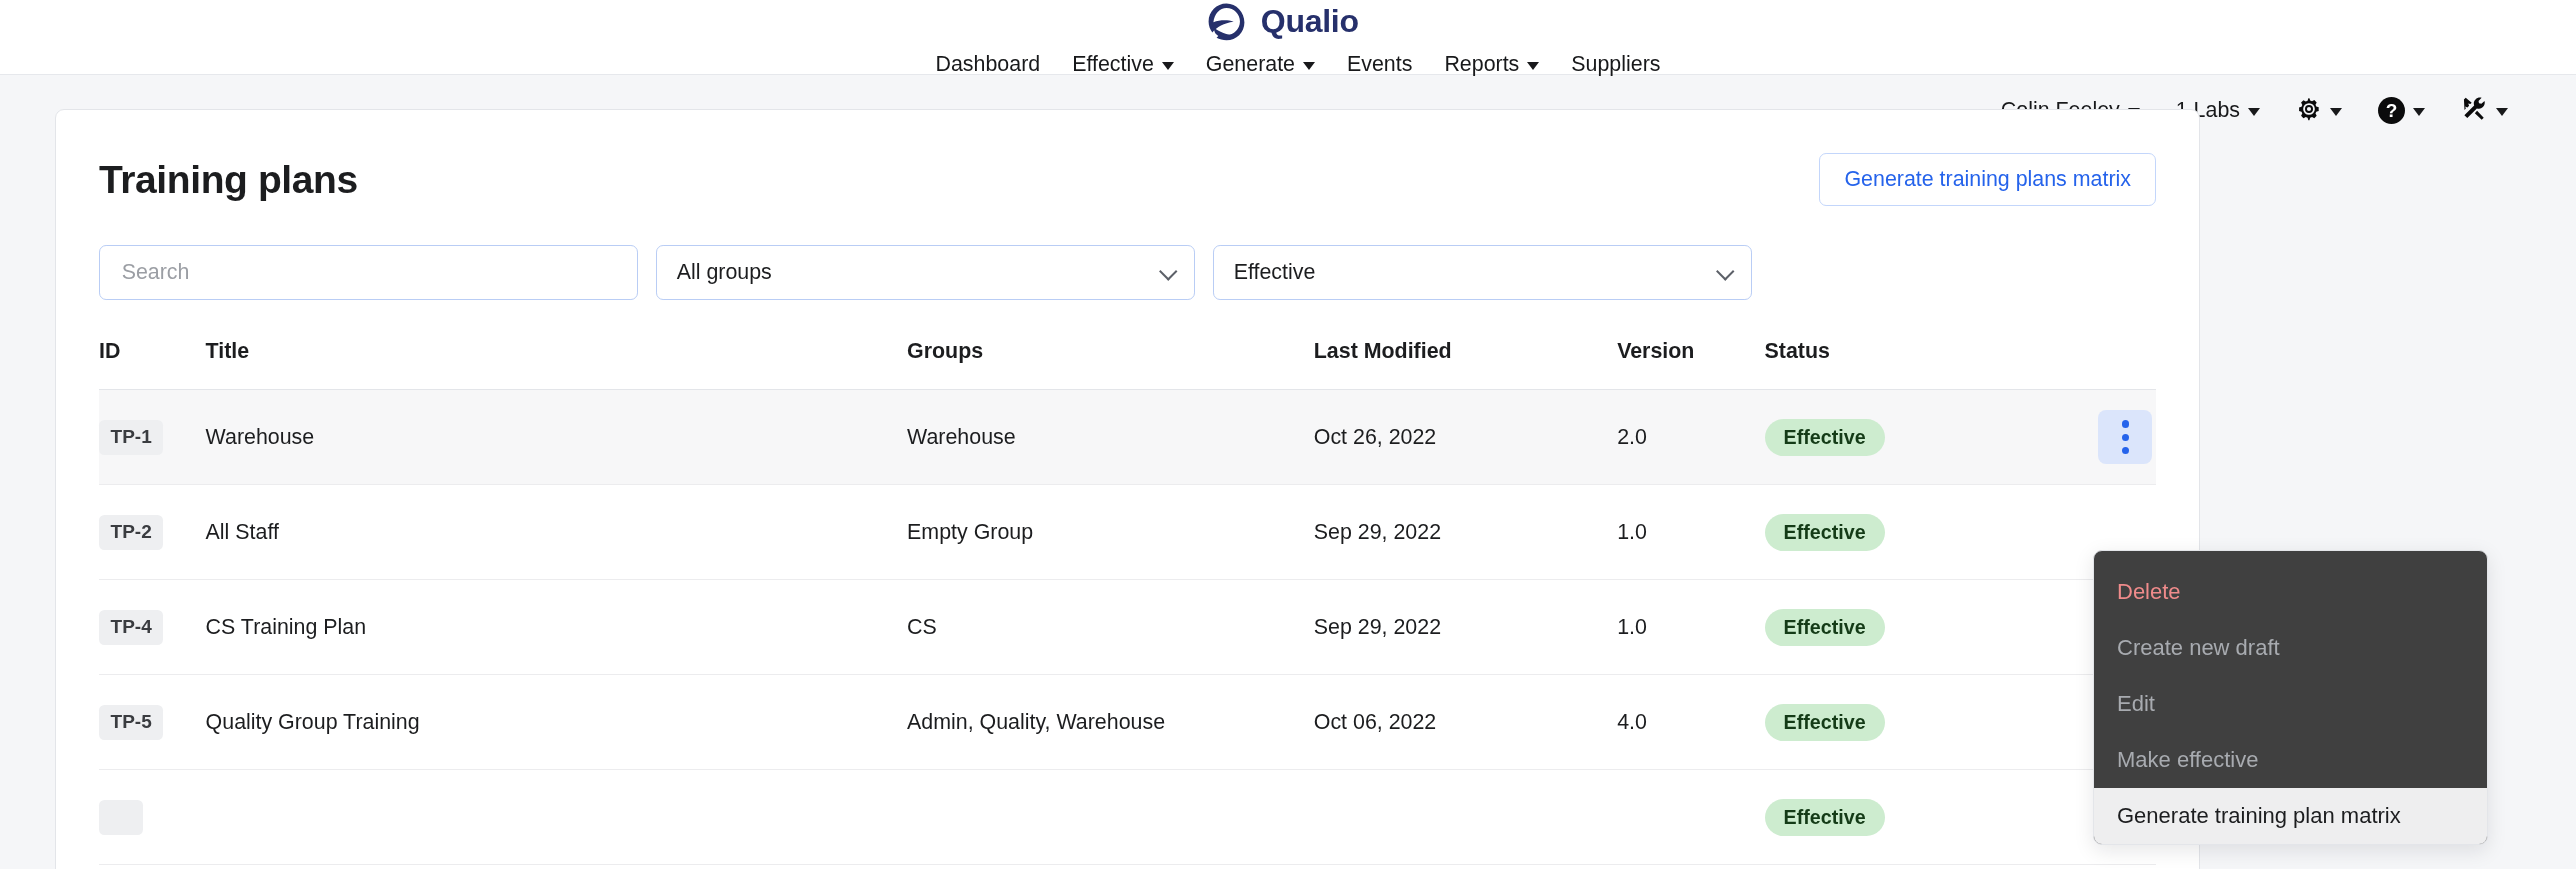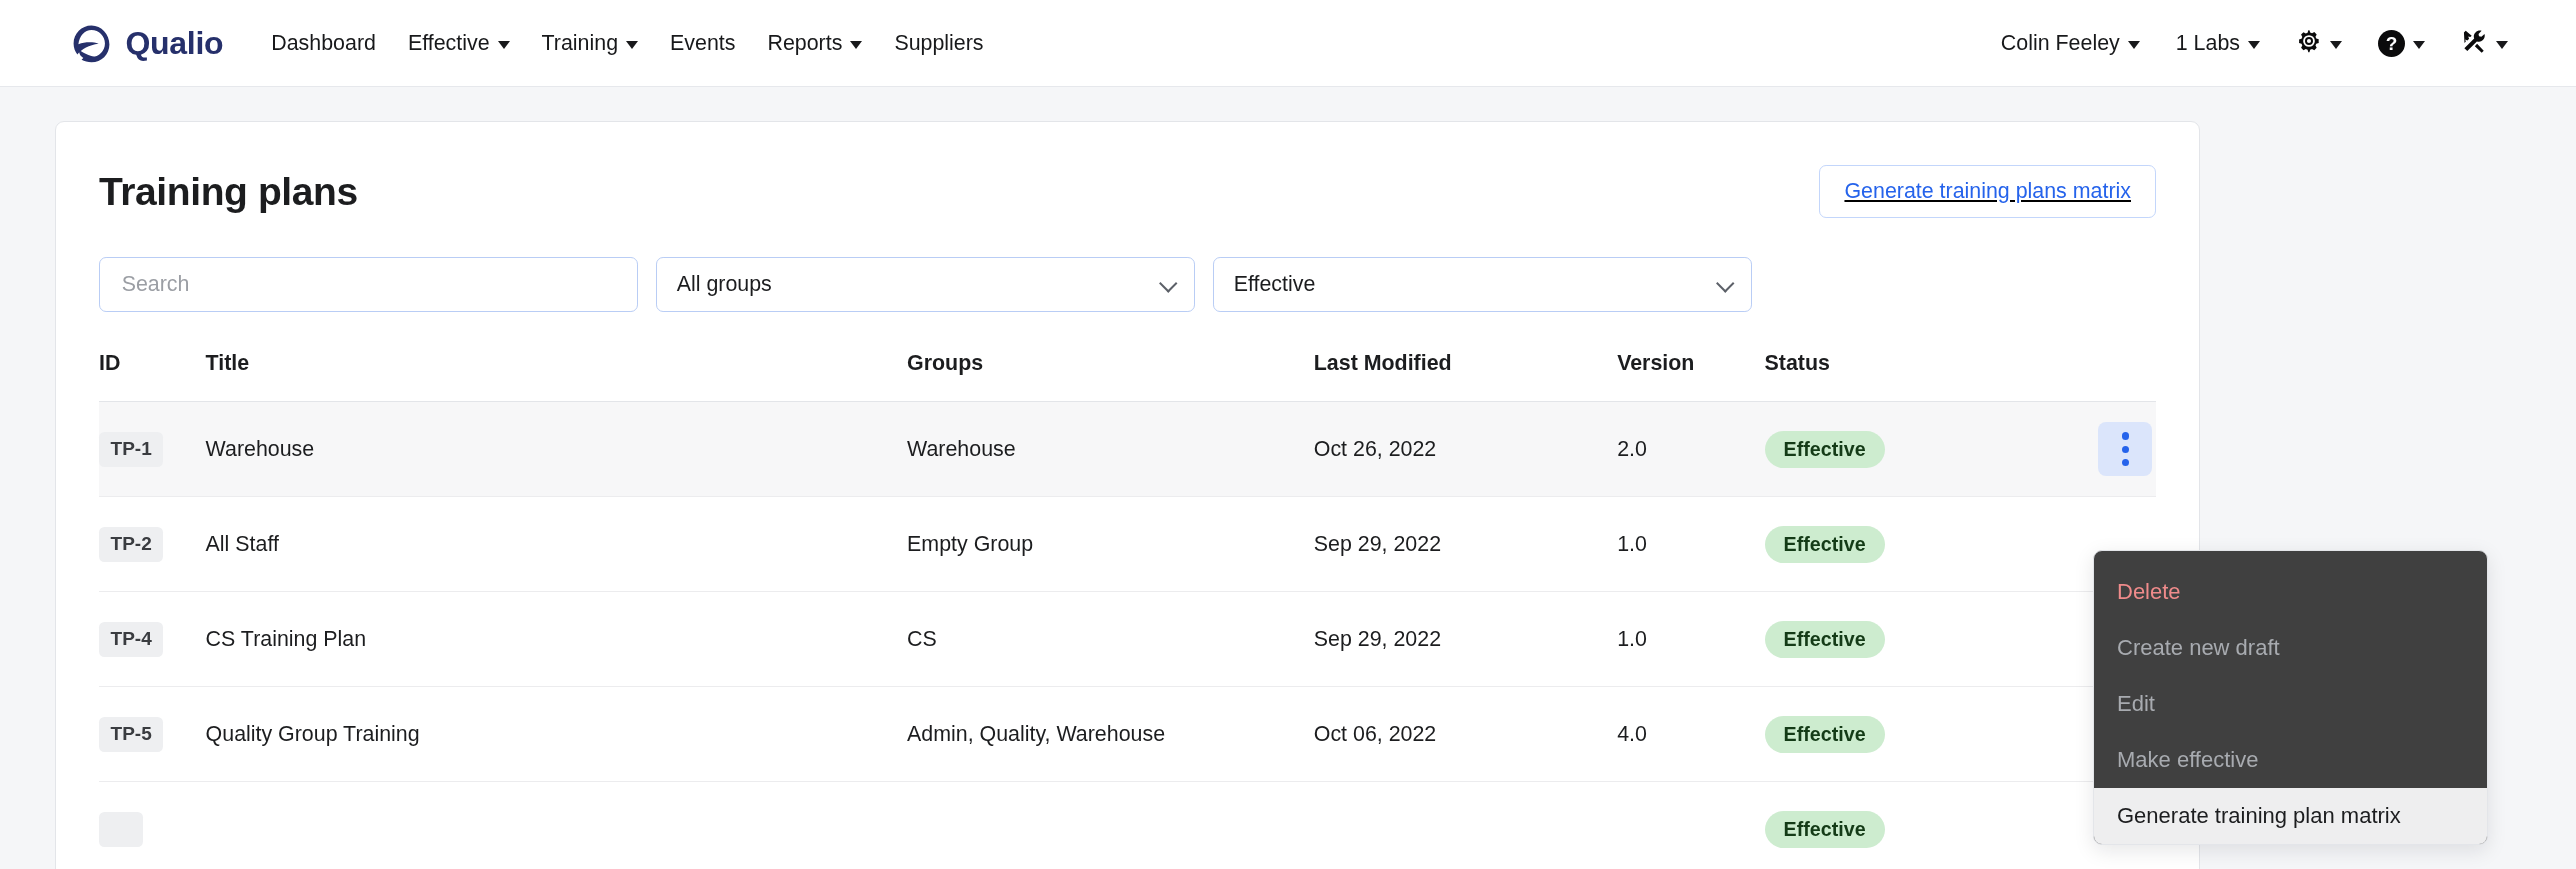--- a/index.html
+++ b/index.html
@@ -8,26 +8,27 @@
     width: 2576px; height: 870px;
     overflow: hidden;
     background: #f5f6f8;
     font-family: "Liberation Sans", sans-serif;
     -webkit-font-smoothing: antialiased;
   }
 
   
   .navbar {
     position: relative;
-    height: 87px;
+    height: 75px;
     background: #ffffff;
     border-bottom: 0.9px solid #e6e8ec;
     display: flex;
     align-items: center;
     padding: 0 50px 0 70px;
+    flex-direction: column;
   }
   .brand { display: flex; align-items: center; gap: 12.5px; margin-right: 32px; }
   .brand-mark { width: 43px; height: 43px; display: block; }
   .brand-name {
     font-size: 32px; font-weight: 700; color: #26306b; letter-spacing: -0.3px;
   }
   .nav-links { display: flex; align-items: center; gap: 0; }
   .nav-link {
     font-size: 21.4px; color: #18191b; padding: 9px 16px;
     display: flex; align-items: center; gap: 8px; cursor: pointer;
@@ -67,21 +68,21 @@
     position: relative;
   }
   .card-head {
     display: flex; align-items: center;
     padding: 43px 0 0 0;
   }
   .page-title {
     font-size: 39px; font-weight: 700; color: #1c1d1f; margin: 0;
     letter-spacing: -0.4px;
   }
-  .head-actions { margin-left: auto; display: flex; align-items: center; gap: 31px; text-decoration: underline; }
+  .head-actions { margin-left: auto; display: flex; align-items: center; gap: 31px; }
   .btn {
     font-family: "Liberation Sans", sans-serif;
     font-size: 21.4px; border-radius: 7.1px; cursor: pointer;
     padding: 15px 24px; line-height: 1; white-space: nowrap;
   }
   .btn-outline {
     background: #ffffff; color: #2563eb; border: 0.9px solid #c3d6fb;
   }
   .btn-primary {
     background: #2563eb; color: #ffffff; border: 0.9px solid #2563eb;
@@ -182,21 +183,21 @@
 
   <div class="nav-links">
     <div class="nav-link">
       <span>Dashboard</span>
     </div>
     <div class="nav-link">
       <span>Effective</span>
       <span class="caret"></span>
     </div>
     <div class="nav-link">
-      <span>Training</span>
+      <span>Generate</span>
       <span class="caret"></span>
     </div>
     <div class="nav-link">
       <span>Events</span>
     </div>
     <div class="nav-link">
       <span>Reports</span>
       <span class="caret"></span>
     </div>
     <div class="nav-link">

